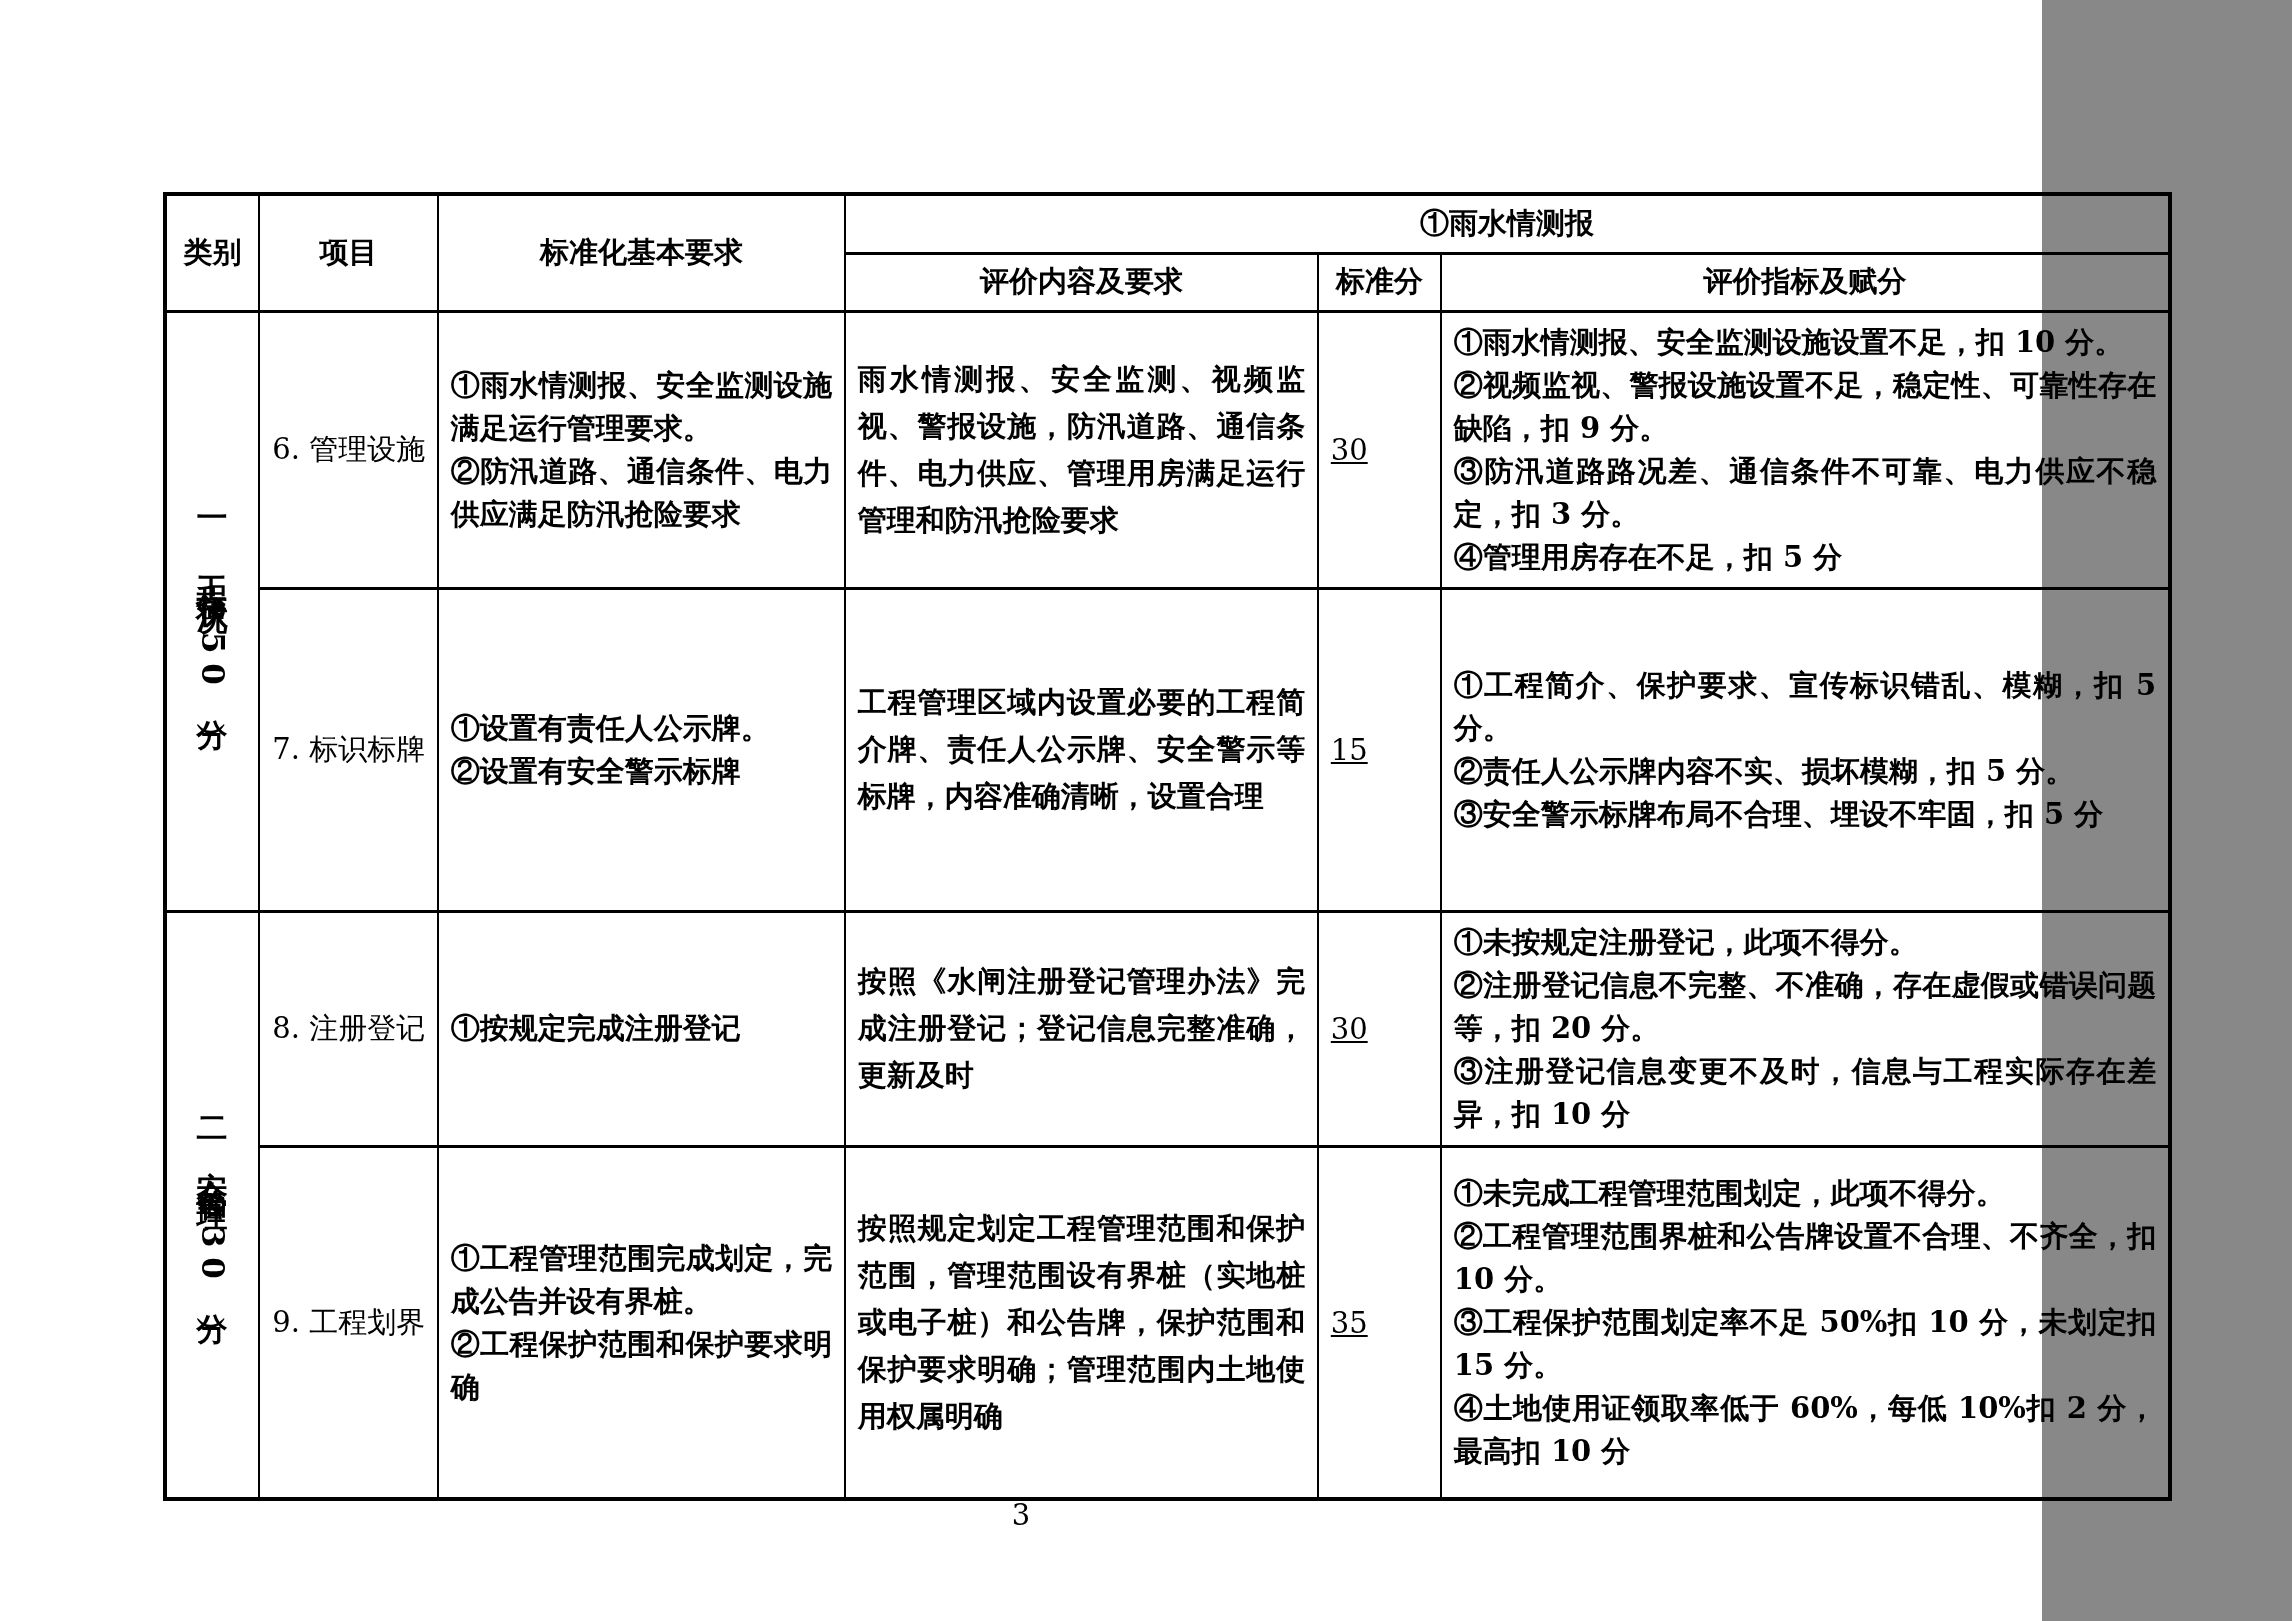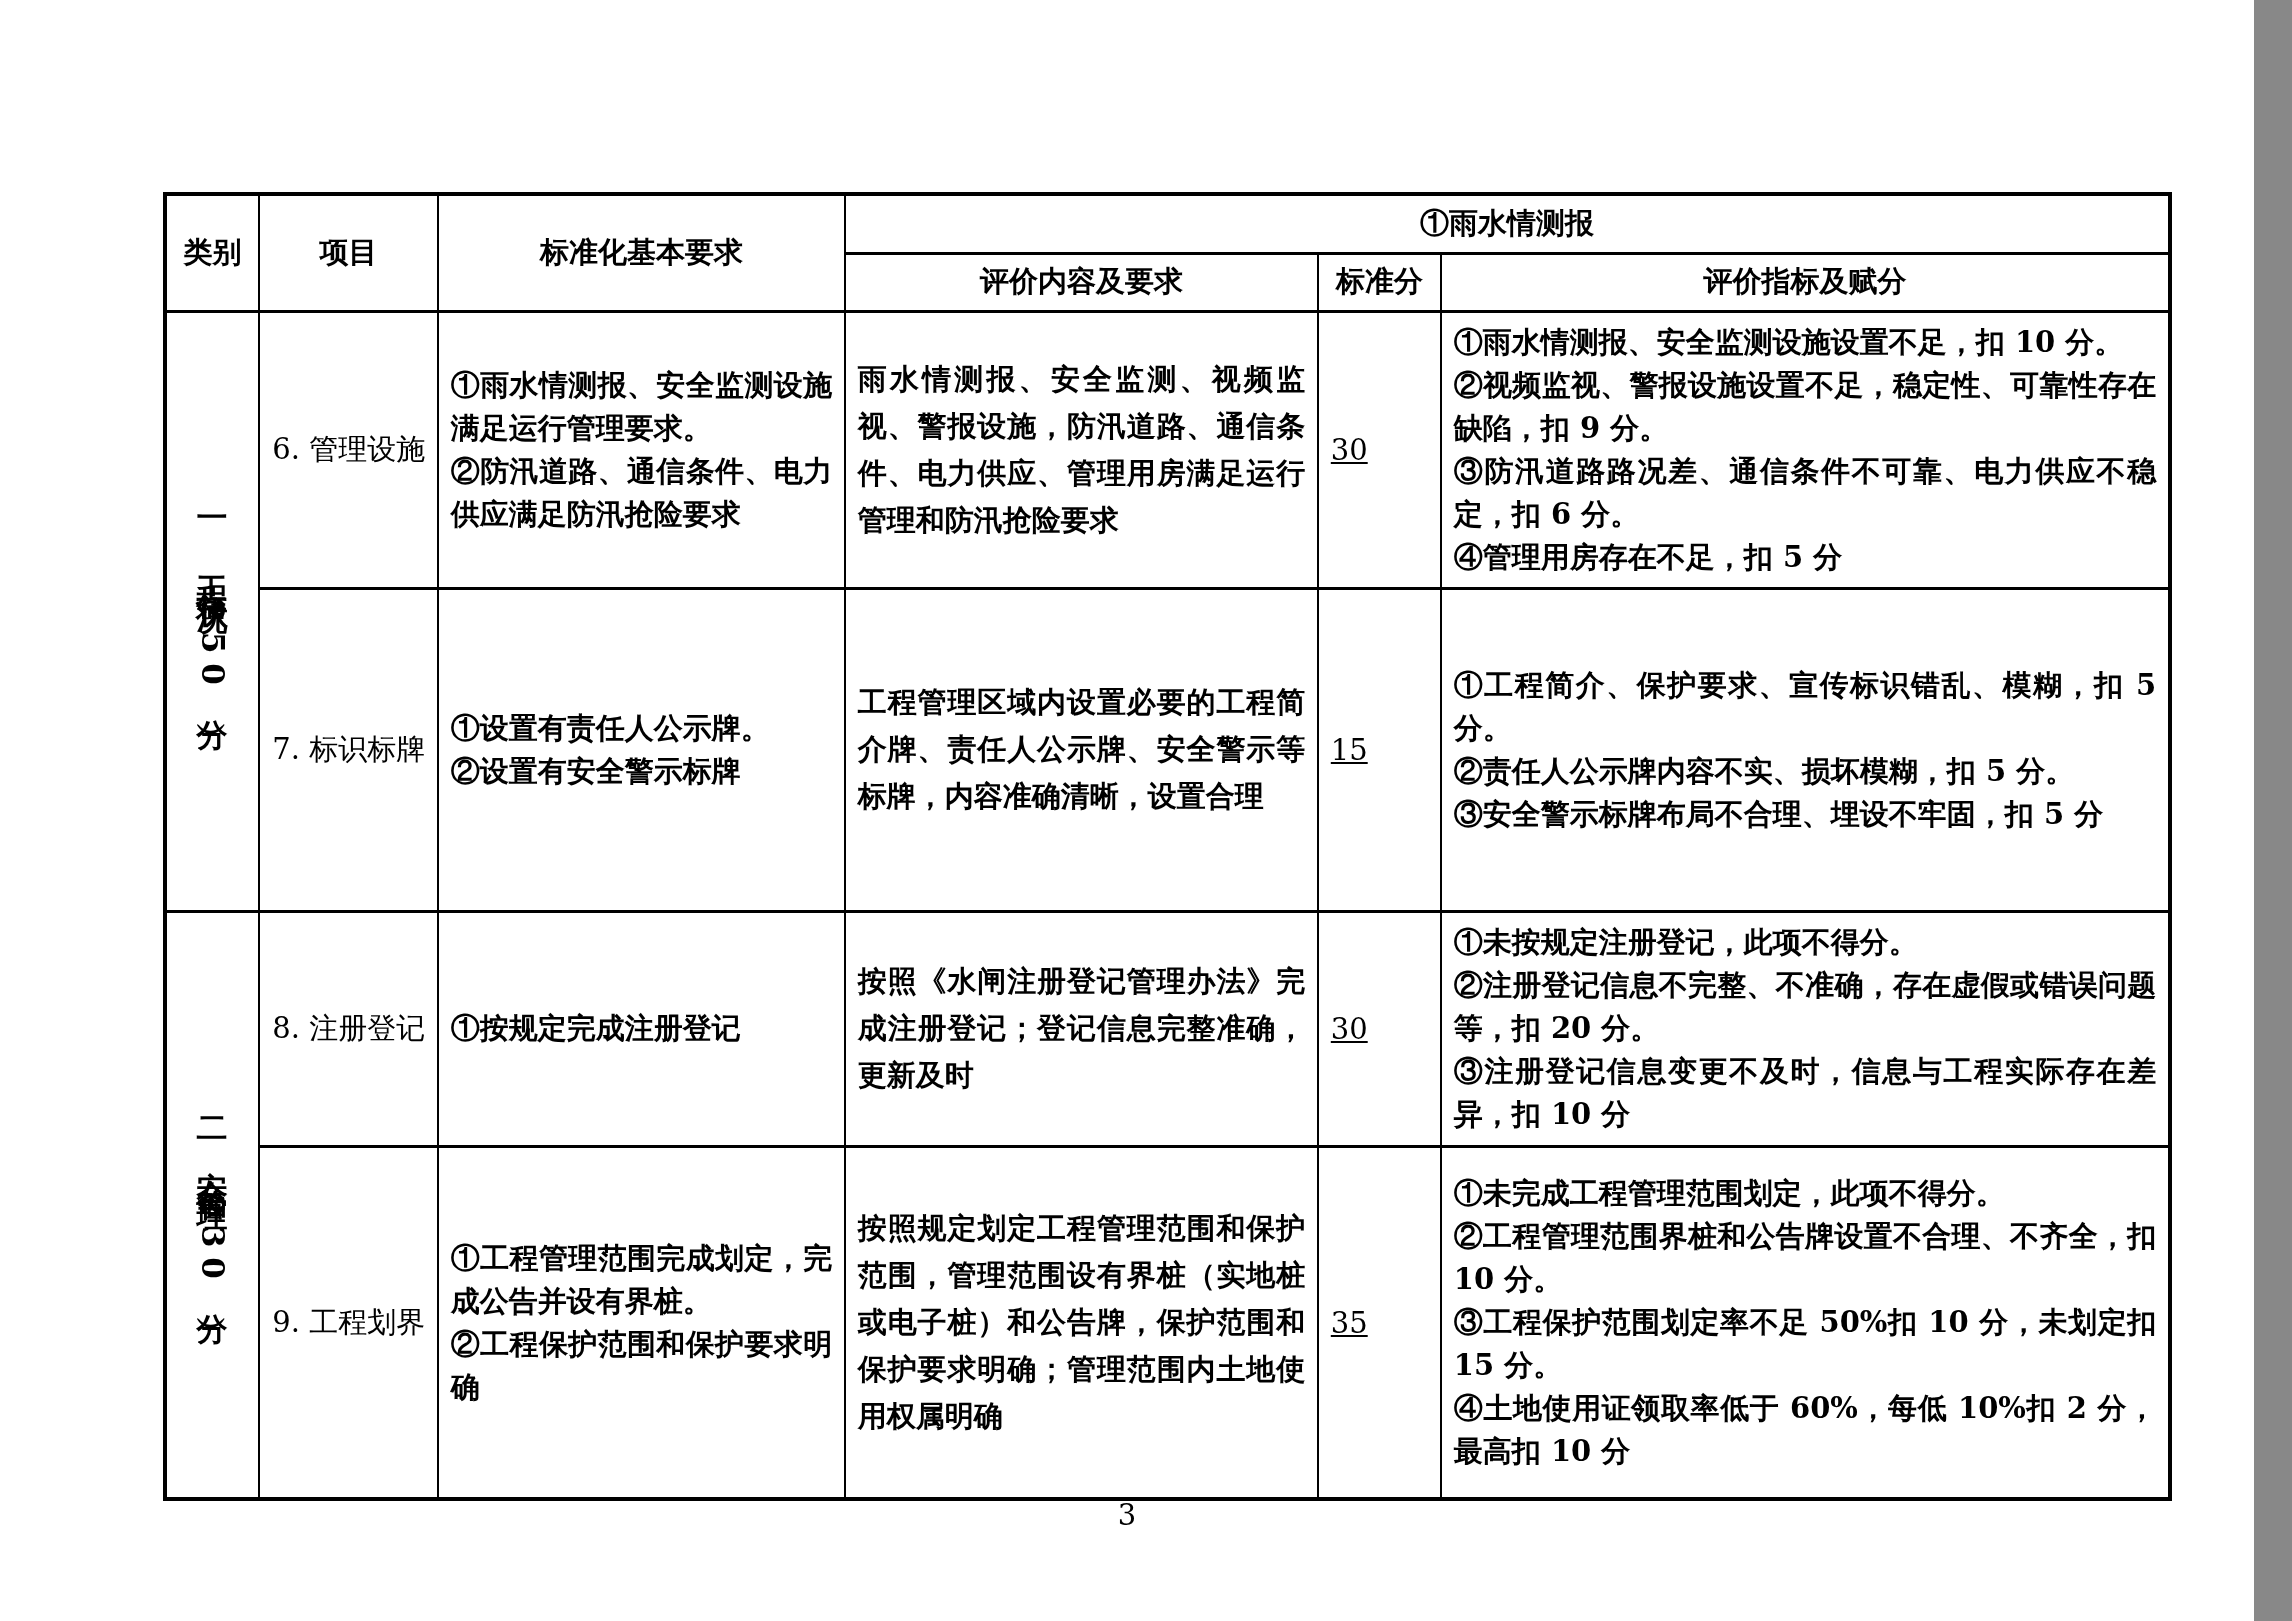--- a/index.html
+++ b/index.html
@@ -1,18 +1,18 @@
 <!DOCTYPE html>
 <html lang="zh"><head>
 <meta charset="utf-8">
 <style>
   html,body{margin:0;padding:0;background:#888;}
   .page{
     position:relative;
-    width:2254px;height:1621px;
+    width:2042px;height:1621px;
     background:#ffffff;
     font-family:"DejaVu Serif","Liberation Serif",serif;
     color:#000;
   }
   table.eval{
     position:absolute;
     left:163px;top:192px;
     width:2005px;
     border-collapse:collapse;
     table-layout:fixed;
@@ -111,21 +111,21 @@
         <td class="cell-item">6. 管理设施</td>
         <td class="cell-paras">
             <div class="para">①雨水情测报、安全监测设施满足运行管理要求。</div>
             <div class="para">②防汛道路、通信条件、电力供应满足防汛抢险要求</div>
           </td>
         <td class="cell-content">雨水情测报、安全监测、视频监视、警报设施，防汛道路、通信条件、电力供应、管理用房满足运行管理和防汛抢险要求</td>
         <td class="cell-score">30</td>
         <td class="cell-paras">
             <div class="para">①雨水情测报、安全监测设施设置不足，扣 10 分。</div>
             <div class="para">②视频监视、警报设施设置不足，稳定性、可靠性存在缺陷，扣 9 分。</div>
-            <div class="para">③防汛道路路况差、通信条件不可靠、电力供应不稳定，扣 6 分。</div>
+            <div class="para">③防汛道路路况差、通信条件不可靠、电力供应不稳定，扣 3 分。</div>
             <div class="para">④管理用房存在不足，扣 5 分</div>
           </td>
       </tr>
 
       <tr style="height:323px">
         <td class="cell-item">7. 标识标牌</td>
         <td class="cell-paras">
             <div class="para">①设置有责任人公示牌。</div>
             <div class="para">②设置有安全警示标牌</div>
           </td>

